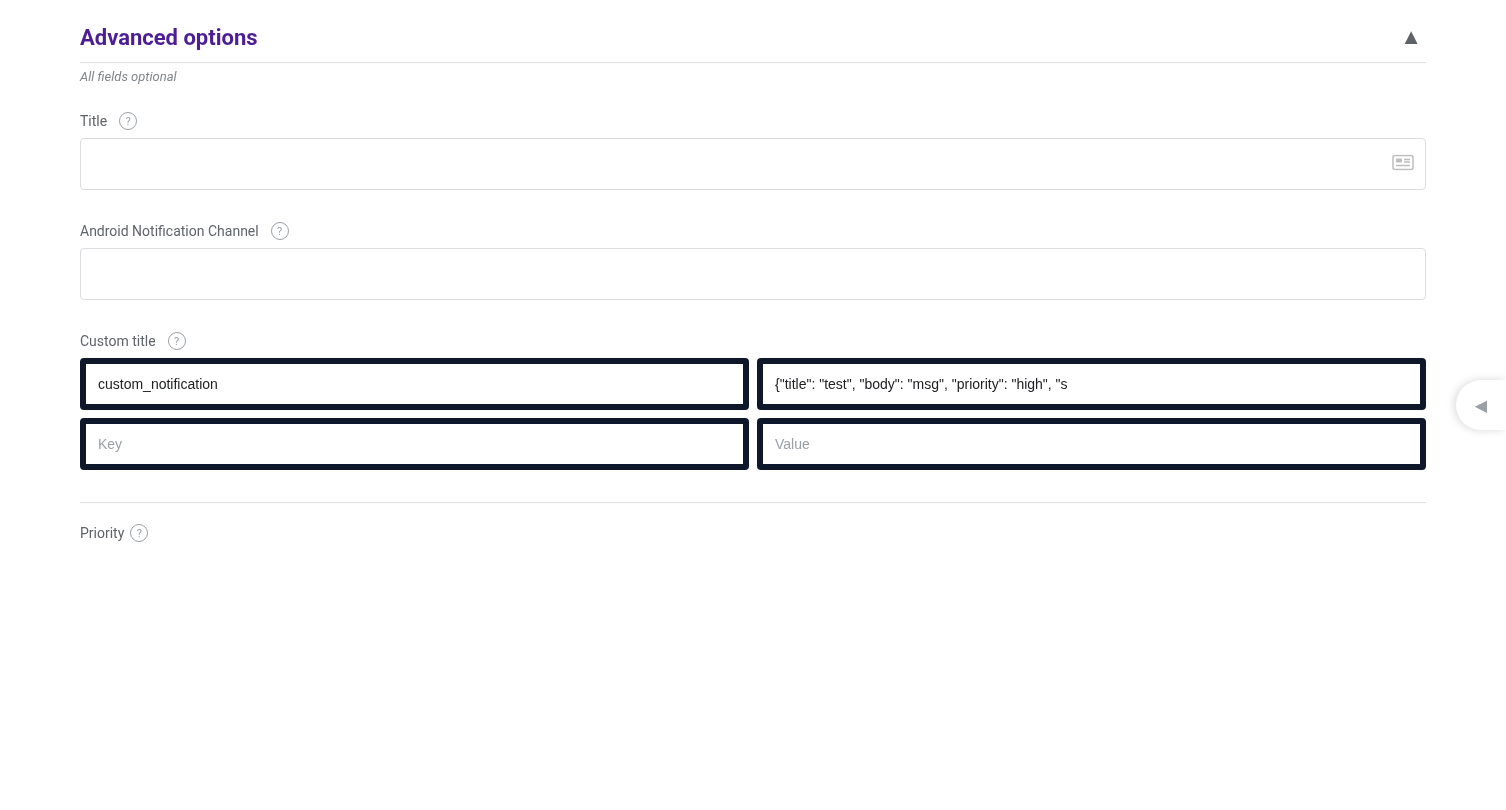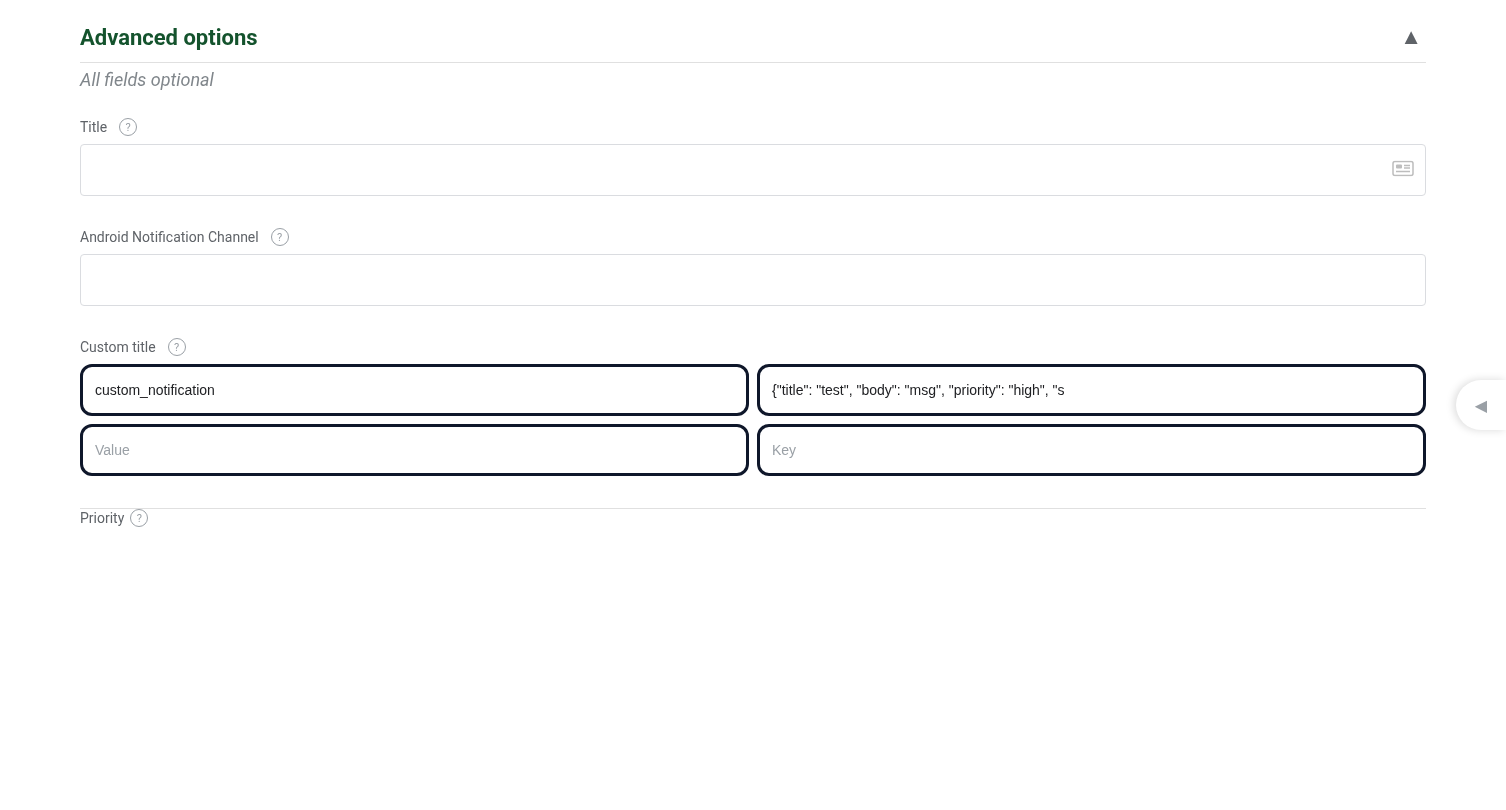--- a/index.html
+++ b/index.html
@@ -35,37 +35,37 @@
       justify-content: space-between;
       align-items: center;
       padding-bottom: 8px;
       border-bottom: 1px solid #e0e0e0;
       margin-bottom: 6px;
     }
 
     .section-title {
       font-size: 22px;
       font-weight: 700;
-      color: #14532d;
+      color: #4c1d95;
       text-align: right;
     }
 
     .chevron-btn {
       background: none;
       border: none;
       cursor: pointer;
       color: #5f6368;
       font-size: 22px;
       padding: 4px;
       display: flex;
       align-items: center;
     }
 
     .section-subtitle {
-      font-size: 18px;
+      font-size: 13px;
       color: #80868b;
       font-style: italic;
       margin-bottom: 28px;
       margin-top: 4px;
     }
 
     .field-group {
       margin-bottom: 32px;
     }
 
@@ -127,22 +127,22 @@
     .custom-data-grid {
       display: grid;
       grid-template-columns: 1fr 1fr;
       gap: 8px;
       margin-bottom: 8px;
     }
 
     .custom-data-input {
       width: 100%;
       height: 52px;
-      border: 3px solid #0f172a;
-      border-radius: 12px;
+      border: 6px solid #0f172a;
+      border-radius: 4px;
       padding: 0 12px;
       font-size: 14px;
       color: #202124;
       background: #ffffff;
       outline: none;
     }
 
     .custom-data-input::placeholder {
       color: #9aa0a6;
     }
@@ -159,21 +159,21 @@
       box-shadow: -2px 0 8px rgba(0,0,0,0.15);
       display: flex;
       align-items: center;
       justify-content: center;
       color: #5f6368;
       font-size: 20px;
     }
 
     .bottom-partial {
       margin-top: 4px;
-      padding-top: 0;
+      padding-top: 21px;
       border-top: 1px solid #e0e0e0;
     }
 
     .bottom-partial-label {
       display: flex;
       align-items: center;
       gap: 6px;
       font-size: 14px;
       color: #5f6368;
     }
@@ -232,22 +232,22 @@
           <span>?</span>
         </div>
       </div>
 
       <div class="custom-data-grid">
         <input type="text" class="custom-data-input" value="custom_notification" style="">
         <input type="text" class="custom-data-input" value="{&quot;title&quot;: &quot;test&quot;, &quot;body&quot;: &quot;msg&quot;, &quot;priority&quot;: &quot;high&quot;, &quot;s" style="">
       </div>
 
       <div class="custom-data-grid">
+        <input type="text" class="custom-data-input" placeholder="Key" value="" style="">
         <input type="text" class="custom-data-input" placeholder="Value" value="" style="">
-        <input type="text" class="custom-data-input" placeholder="Key" value="" style="">
       </div>
     </div>
 
     <div class="bottom-partial">
       <div class="bottom-partial-label">
         <span>Priority</span>
         <div class="help-icon">
           <span>?</span>
         </div>
       </div>

